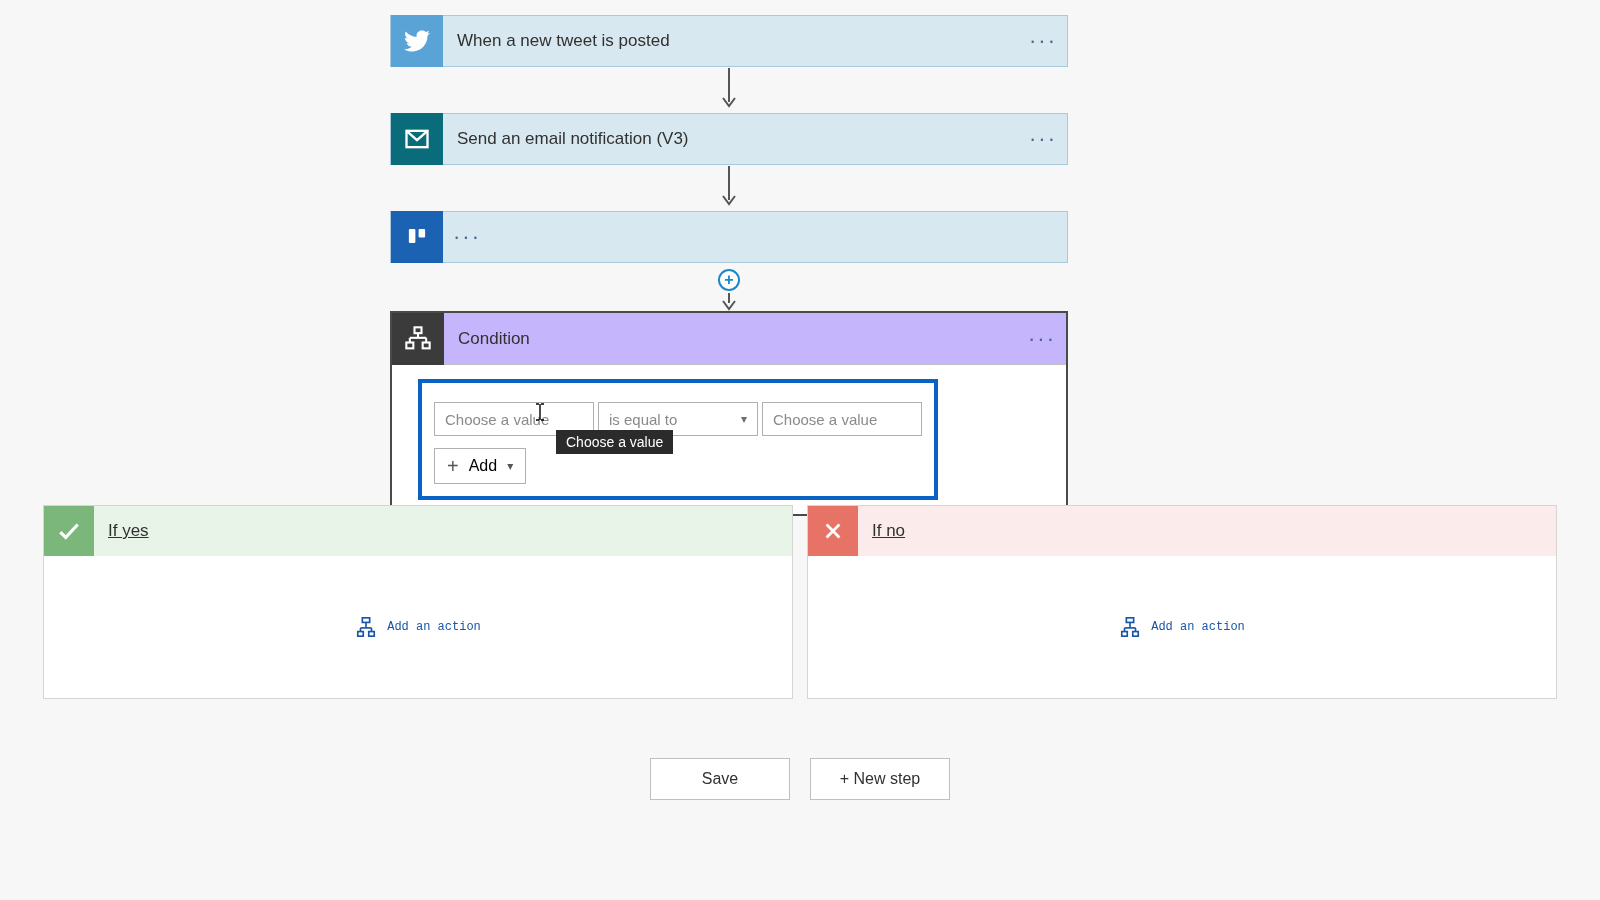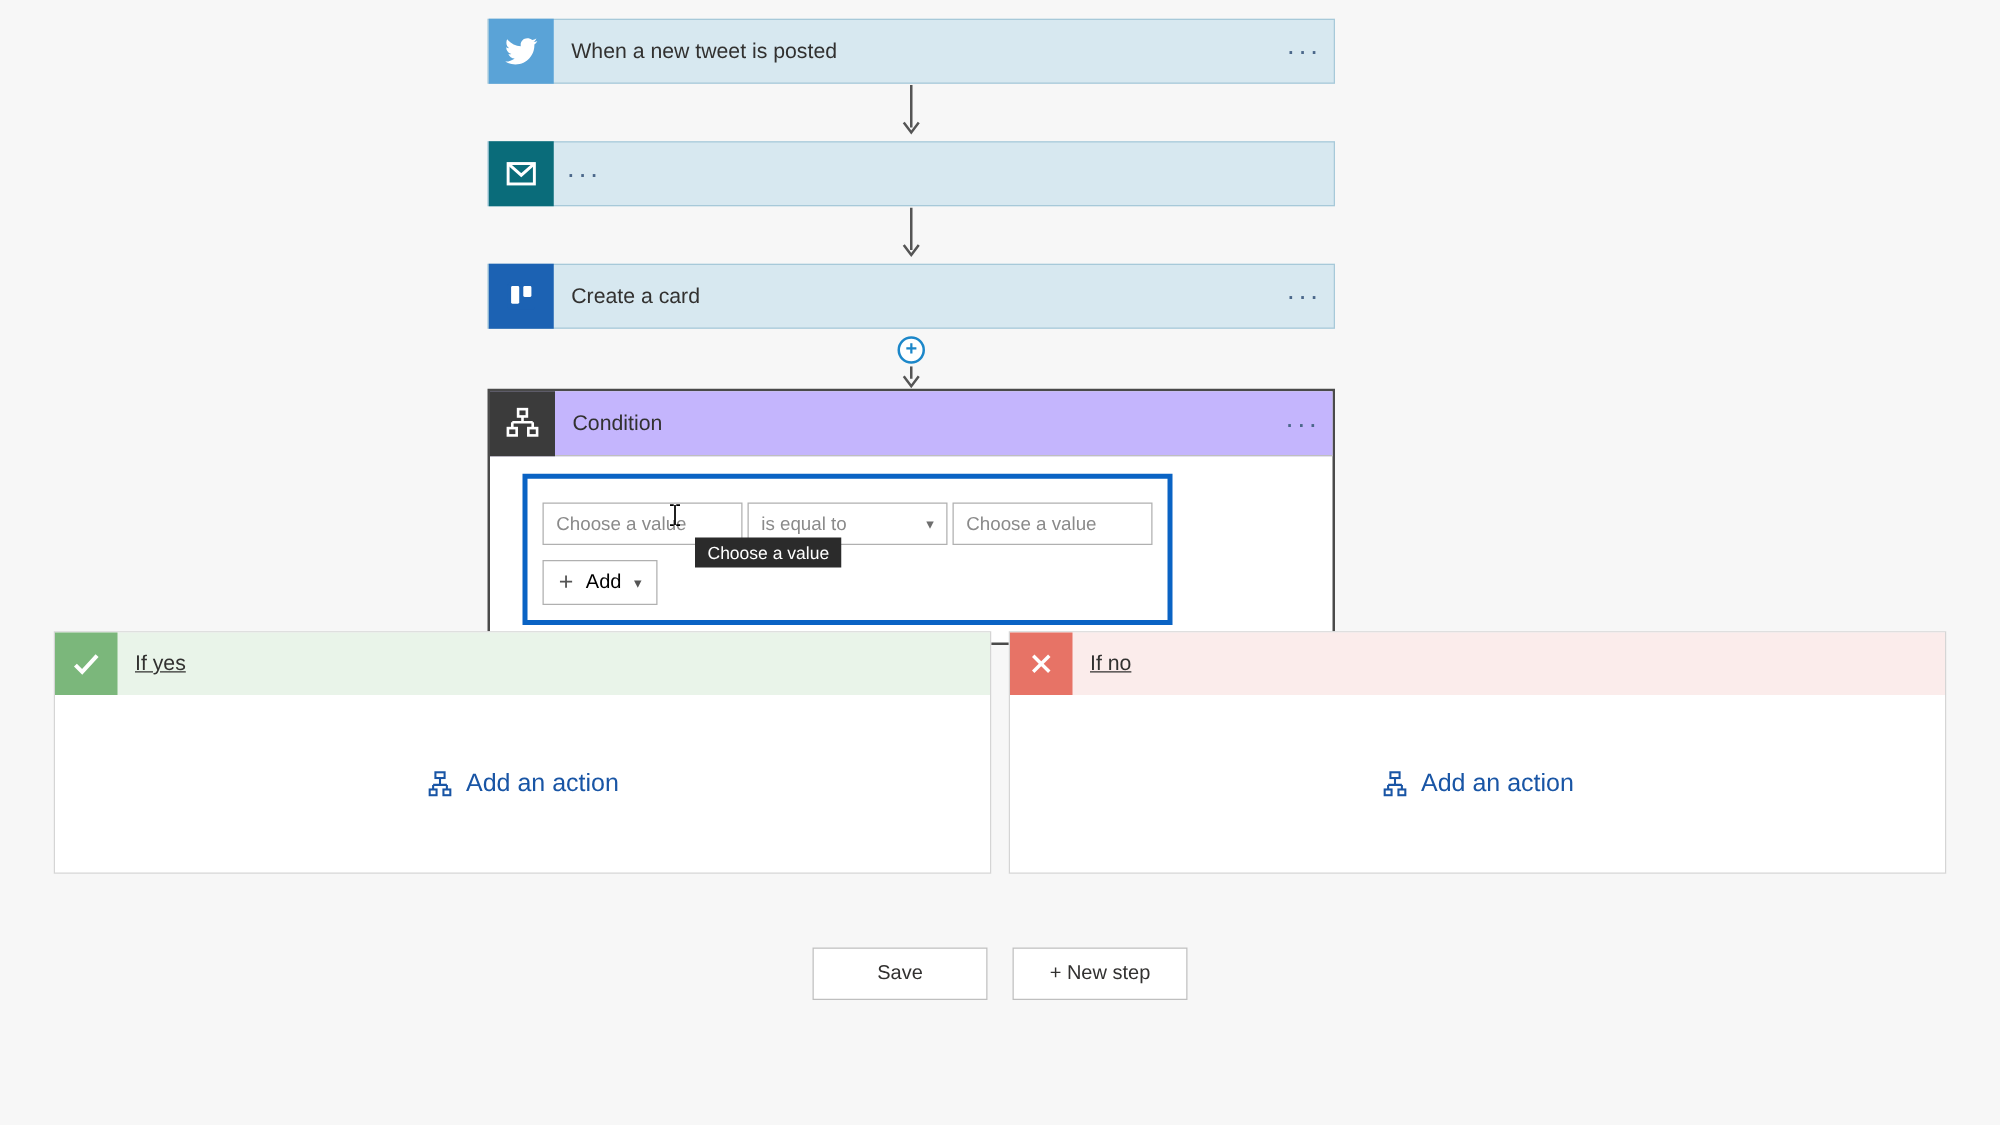--- a/index.html
+++ b/index.html
@@ -218,22 +218,23 @@
     height: 142px;
     display:flex;
     align-items:center;
     justify-content:center;
   }
   .add-action-link {
     display:flex;
     align-items:center;
     gap:10px;
     color:#1955a5;
-    font-size:20px;
+    font-size:12px;
     cursor:pointer;
+    font-family:Liberation Mono, monospace;
   }
   .add-action-icon { color:#1955a5; }
 
   
   .bottom-bar {
     position:absolute;
     bottom: 100px;
     left:0; right:0;
     display:flex;
     justify-content:center;
@@ -275,39 +276,39 @@
         </svg>
     </div>
 
     <div class="action-card">
       <div class="action-icon mail-bg">
         <svg width="28" height="28" viewBox="0 0 24 24" fill="none" stroke="#fff" stroke-width="2">
             <rect x="3" y="5" width="18" height="14"></rect>
             <polyline points="3,5 12,13 21,5"></polyline>
           </svg>
       </div>
+      <div class="action-title">Send an email notification (V3)</div>
       <div class="action-menu">···</div>
     </div>
 
     <div class="connector">
       <svg width="18" height="44">
           <line x1="9" y1="0" x2="9" y2="34" stroke="#555" stroke-width="2"></line>
           <polyline points="3,30 9,38 15,30" fill="none" stroke="#555" stroke-width="2"></polyline>
         </svg>
     </div>
 
     <div class="action-card">
       <div class="action-icon trello-bg">
         <svg width="26" height="26" viewBox="0 0 24 24" fill="#fff">
             <rect x="2" y="2" width="20" height="20" rx="2" fill="#1c62b3"></rect>
             <rect x="4.5" y="4.5" width="6" height="13" rx="1" fill="#fff"></rect>
             <rect x="13.5" y="4.5" width="6" height="8" rx="1" fill="#fff"></rect>
           </svg>
       </div>
-      <div class="action-title">Create a card</div>
       <div class="action-menu">···</div>
     </div>
 
     <div class="plus-connector">
       <div class="plus-bubble">+</div>
       <svg class="plus-arrow" width="18" height="18">
           <line x1="9" y1="0" x2="9" y2="10" stroke="#555" stroke-width="2"></line>
           <polyline points="3,8 9,16 15,8" fill="none" stroke="#555" stroke-width="2"></polyline>
         </svg>
     </div>

